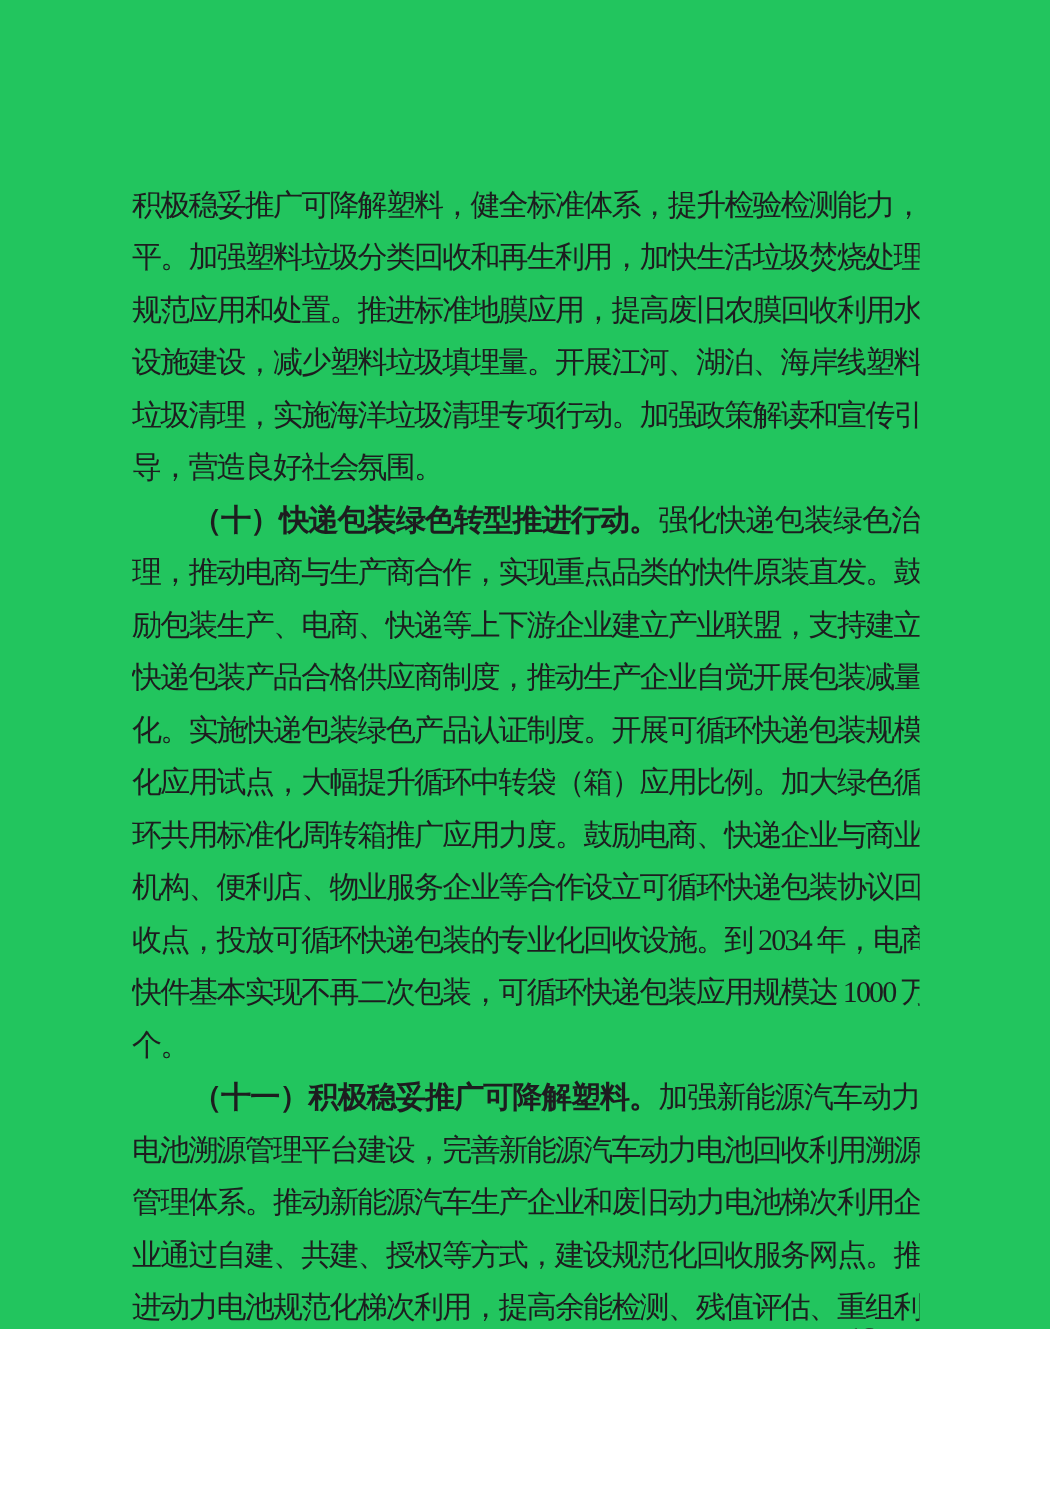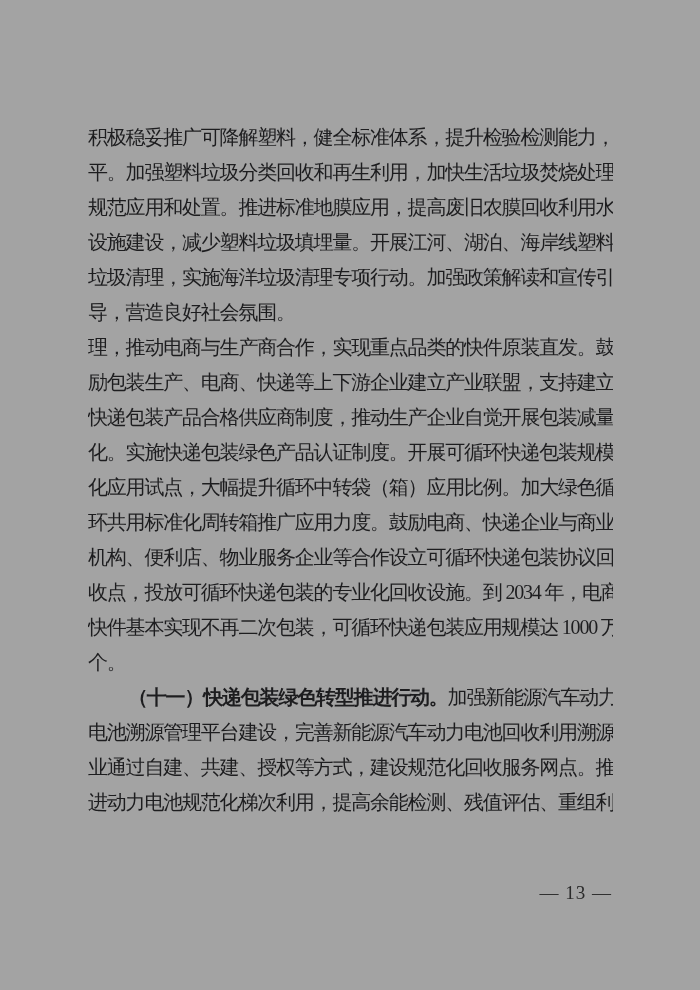--- a/index.html
+++ b/index.html
@@ -3,22 +3,22 @@
 <meta charset="utf-8">
 <style>
   html, body {
     margin: 0;
     padding: 0;
     background: #ffffff;
   }
   .page {
     position: relative;
     width: 700px;
-    height: 990px;
-    background: #a3a3a3;
+    height: 886px;
+    background: #22c55e;
     overflow: hidden;
     font-family: "Liberation Serif", "DejaVu Serif", serif;
     color: #1d1d1f;
   }
   .textblock {
     position: absolute;
     left: 88px;
     top: 120px;
     width: 525px;
   }
@@ -56,31 +56,33 @@
 
 <div class="page">
   <div class="textblock">
     <div class="line"><span>积极稳妥推广可降解塑料，健全标准体系，提升检验检测能力，</span></div>
     <div class="line"><span>平。加强塑料垃圾分类回收和再生利用，加快生活垃圾焚烧处理</span></div>
     <div class="line"><span>规范应用和处置。推进标准地膜应用，提高废旧农膜回收利用水</span></div>
     <div class="line"><span>设施建设，减少塑料垃圾填埋量。开展江河、湖泊、海岸线塑料</span></div>
     <div class="line"><span>垃圾清理，实施海洋垃圾清理专项行动。加强政策解读和宣传引</span></div>
     <div class="line para-end"><span>导，营造良好社会氛围。</span></div>
 
+    <div class="line indent"><span class="head">（十）快递包装绿色转型推进行动。</span><span>强化快递包装绿色治</span></div>
     <div class="line"><span>理，推动电商与生产商合作，实现重点品类的快件原装直发。鼓</span></div>
     <div class="line"><span>励包装生产、电商、快递等上下游企业建立产业联盟，支持建立</span></div>
     <div class="line"><span>快递包装产品合格供应商制度，推动生产企业自觉开展包装减量</span></div>
     <div class="line"><span>化。实施快递包装绿色产品认证制度。开展可循环快递包装规模</span></div>
     <div class="line"><span>化应用试点，大幅提升循环中转袋（箱）应用比例。加大绿色循</span></div>
     <div class="line"><span>环共用标准化周转箱推广应用力度。鼓励电商、快递企业与商业</span></div>
     <div class="line"><span>机构、便利店、物业服务企业等合作设立可循环快递包装协议回</span></div>
     <div class="line"><span>收点，投放可循环快递包装的专业化回收设施。到 2034 年，电商</span></div>
     <div class="line"><span>快件基本实现不再二次包装，可循环快递包装应用规模达 1000 万</span></div>
     <div class="line para-end"><span>个。</span></div>
 
-    <div class="line indent"><span class="head">（十一）快递包装绿色转型推进行动。</span><span>加强新能源汽车动力</span></div>
+    <div class="line indent"><span class="head">（十一）积极稳妥推广可降解塑料。</span><span>加强新能源汽车动力</span></div>
     <div class="line"><span>电池溯源管理平台建设，完善新能源汽车动力电池回收利用溯源</span></div>
+    <div class="line"><span>管理体系。推动新能源汽车生产企业和废旧动力电池梯次利用企</span></div>
     <div class="line"><span>业通过自建、共建、授权等方式，建设规范化回收服务网点。推</span></div>
     <div class="line"><span>进动力电池规范化梯次利用，提高余能检测、残值评估、重组利</span></div>
   </div>
 
   <div class="page-number">— 13 —</div>
 </div>
 
 </body></html>

